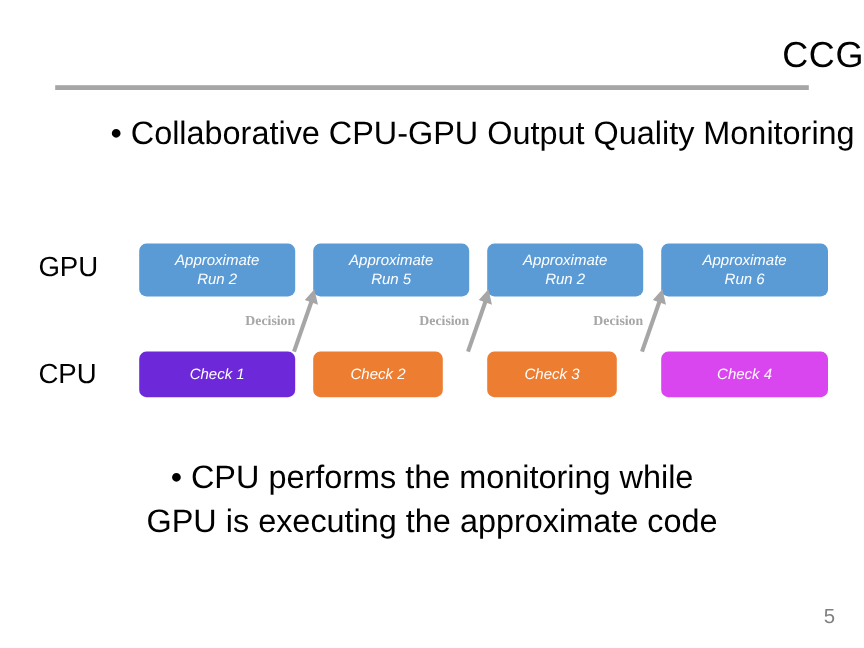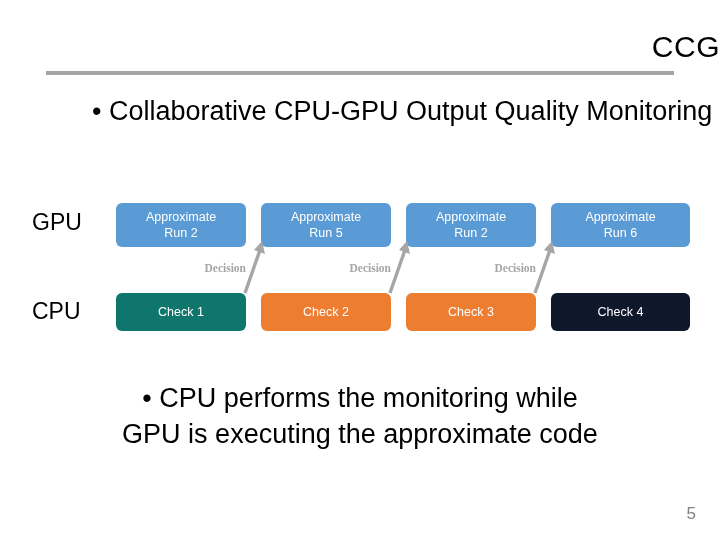--- a/index.html
+++ b/index.html
@@ -95,20 +95,21 @@
     border-radius: 6px;
     color: #ffffff;
     display: flex;
     flex-direction: column;
     align-items: center;
     justify-content: center;
     font-size: 12.5px;
     line-height: 16px;
     text-align: center;
     pointer-events: auto;
+    font-style: italic;
   }
   .node.gpu {
     top: 203px;
     height: 44px;
   }
   .node.cpu {
     top: 293px;
     height: 38px;
   }
   .node .ln { display: block; }
@@ -165,30 +166,30 @@
       <span class="ln">Run 5</span>
     </div>
     <div class="node gpu" style="left: 406px; width: 130px; background: rgb(91, 155, 213);">
       <span class="ln">Approximate</span>
       <span class="ln">Run 2</span>
     </div>
     <div class="node gpu" style="left: 551px; width: 139px; background: rgb(91, 155, 213);">
       <span class="ln">Approximate</span>
       <span class="ln">Run 6</span>
     </div>
-    <div class="node cpu" style="left: 116px; width: 130px; background: #0f766e;">
+    <div class="node cpu" style="left: 116px; width: 130px; background: #6d28d9;">
       <span class="ln">Check 1</span>
     </div>
-    <div class="node cpu" style="left: 261px; width: 130px; background: rgb(237, 125, 49);">
+    <div class="node cpu" style="left: 261px; width: 108px; background: rgb(237, 125, 49);">
       <span class="ln">Check 2</span>
     </div>
-    <div class="node cpu" style="left: 406px; width: 130px; background: rgb(237, 125, 49);">
+    <div class="node cpu" style="left: 406px; width: 108px; background: rgb(237, 125, 49);">
       <span class="ln">Check 3</span>
     </div>
-    <div class="node cpu" style="left: 551px; width: 139px; background: #0f172a;">
+    <div class="node cpu" style="left: 551px; width: 139px; background: #d946ef;">
       <span class="ln">Check 4</span>
     </div>
     <div class="decision-label" style="left: 168px; width: 78px;">Decision</div>
     <svg class="arrow-svg" viewBox="0 0 30 56" style="left: 240px;">
       <line x1="5" y1="53" x2="20" y2="10" stroke="#a6a6a6" stroke-width="3.4"></line>
       <polygon points="22,1 25,14 14,10" fill="#a6a6a6"></polygon>
     </svg>
     <div class="decision-label" style="left: 313px; width: 78px;">Decision</div>
     <svg class="arrow-svg" viewBox="0 0 30 56" style="left: 385px;">
       <line x1="5" y1="53" x2="20" y2="10" stroke="#a6a6a6" stroke-width="3.4"></line>

